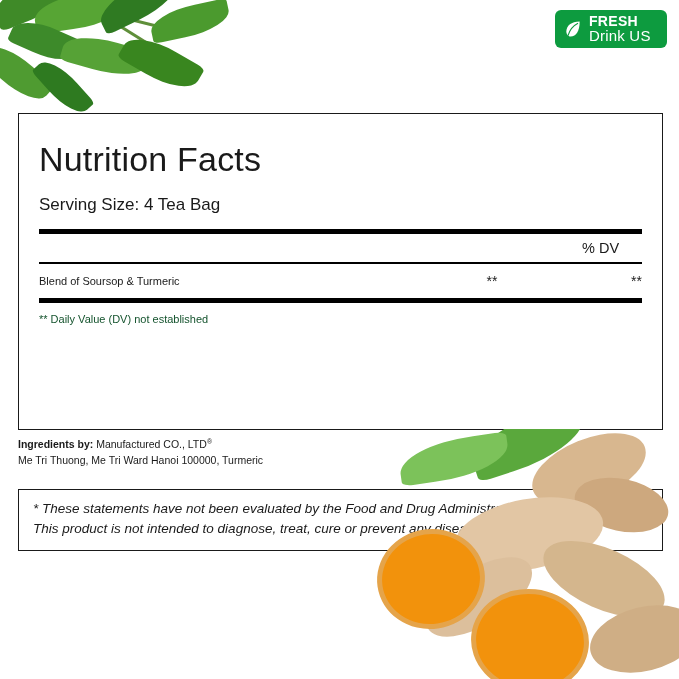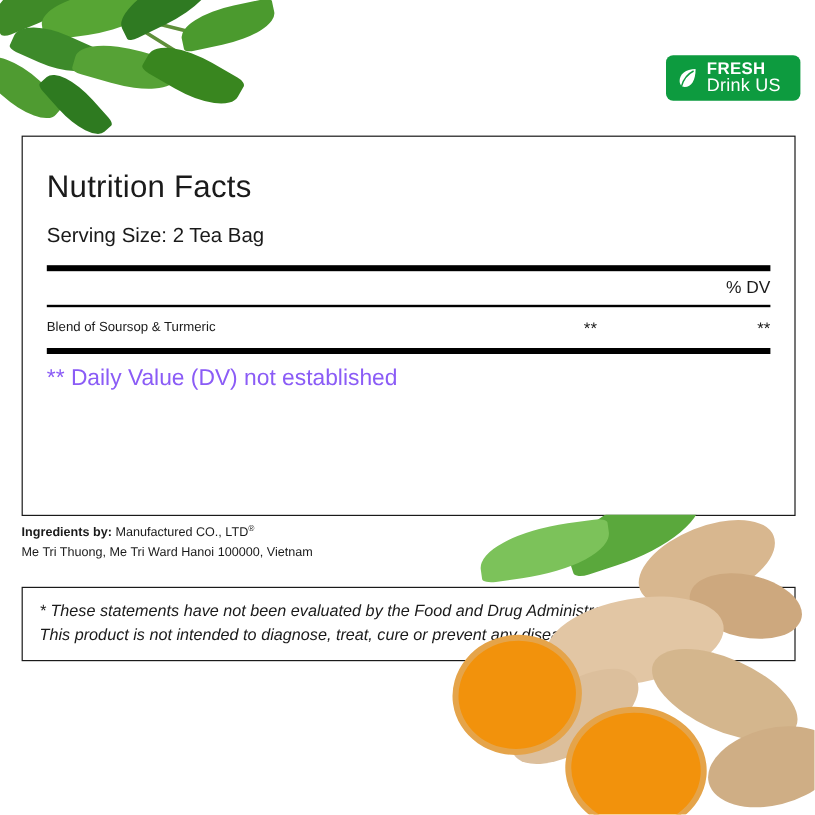--- a/index.html
+++ b/index.html
@@ -33,42 +33,41 @@
   
   .badge {
     position: absolute;
     top: 10px; right: 12px;
     width: 112px; height: 38px;
     background: #0d9b3f;
     border-radius: 6px;
     display: flex;
     align-items: center;
     padding: 0 8px;
-    margin-top: 36px;
   }
   .badge-leaf {
     width: 20px; height: 20px;
     margin-right: 6px;
     flex: 0 0 auto;
   }
   .badge-text { color: #ffffff; line-height: 1.05; }
   .badge-fresh { font-size: 14px; font-weight: bold; letter-spacing: .3px; }
   .badge-sub { font-size: 15px; letter-spacing: .2px; }
 
   
   .panel {
     position: absolute;
     left: 18px; top: 113px;
     width: 645px; height: 317px;
     border: 1.5px solid #1a1a1a;
     background: rgba(255,255,255,0.96);
     padding: 26px 20px 12px 20px;
   }
   .nf-title {
-    font-size: 26px;
+    font-size: 34px;
     color: #1a1a1a;
     font-weight: normal;
     margin: 0 0 16px 0;
     letter-spacing: .2px;
   }
   .serving {
     font-size: 17px;
     color: #1a1a1a;
     margin: 0 0 14px 0;
   }
@@ -76,30 +75,30 @@
   .rule-mid   { border-top: 2.5px solid #000; margin: 0; }
 
   .hdr-row, .item-row {
     display: flex;
     align-items: center;
     font-size: 14.5px;
     color: #1a1a1a;
   }
   .hdr-row { padding: 6px 0 6px 0; justify-content: flex-end; }
   .hdr-amount { width: 210px; text-align: left; }
-  .hdr-dv { width: 60px; text-align: right; }
+  .hdr-dv { width: 60px; text-align: left; }
 
   .item-row { padding: 9px 0 9px 0; }
   .item-name { flex: 1 1 auto; font-size: 11px; }
   .item-amt { width: 180px; text-align: center; font-size: 14px; }
   .item-dv  { width: 60px; text-align: right; font-size: 14px; }
 
   .footnote {
-    font-size: 19px;
-    color: #8b5cf6;
+    font-size: 11px;
+    color: #14532d;
     margin-top: 10px;
   }
   .footnote-italic {
     font-size: 13.5px;
     color: #1a1a1a;
     font-style: italic;
     margin-top: 7px;
   }
 
   
@@ -178,21 +177,21 @@
       <path d="M18 5C12 8 8 13 6 20" stroke="#0d9b3f" stroke-width="1.4" fill="none"></path>
     </svg>
     <div class="badge-text">
       <div class="badge-fresh">FRESH</div>
       <div class="badge-sub">Drink US</div>
     </div>
   </div>
 
   <div class="panel">
     <h1 class="nf-title">Nutrition Facts</h1>
-    <div class="serving">Serving Size: 2 Tea Bag</div>
+    <div class="serving">Serving Size: 4 Tea Bag</div>
 
     <div class="rule-thick"></div>
 
     <div class="hdr-row">
       <div class="hdr-dv">% DV</div>
     </div>
 
     <div class="rule-mid"></div>
 
     <div class="item-row">
@@ -204,21 +203,21 @@
     <div class="rule-thick"></div>
 
     <div class="footnote">** Daily Value (DV) not established</div>
   </div>
 
   <div class="ingredients">
     <div>
       <b>Ingredients by:</b>
       <span>Manufactured CO., LTD</span><span class="sup">®</span>
     </div>
-    <div>Me Tri Thuong, Me Tri Ward Hanoi 100000, Vietnam</div>
+    <div>Me Tri Thuong, Me Tri Ward Hanoi 100000, Turmeric</div>
   </div>
 
   <div class="disclaimer">
     <div>* These statements have not been evaluated by the Food and Drug Administration.</div>
     <div>This product is not intended to diagnose, treat, cure or prevent any disease.</div>
   </div>
 
   <div class="turmeric-zone">
     <div class="tleaf" style="left:110px; top:-12px; width:120px; height:48px; transform:rotate(-18deg); background:#5aa83c;"></div>
     <div class="tleaf" style="left:40px; top:10px; width:110px; height:40px; transform:rotate(-8deg); background:#7cc25a;"></div>

